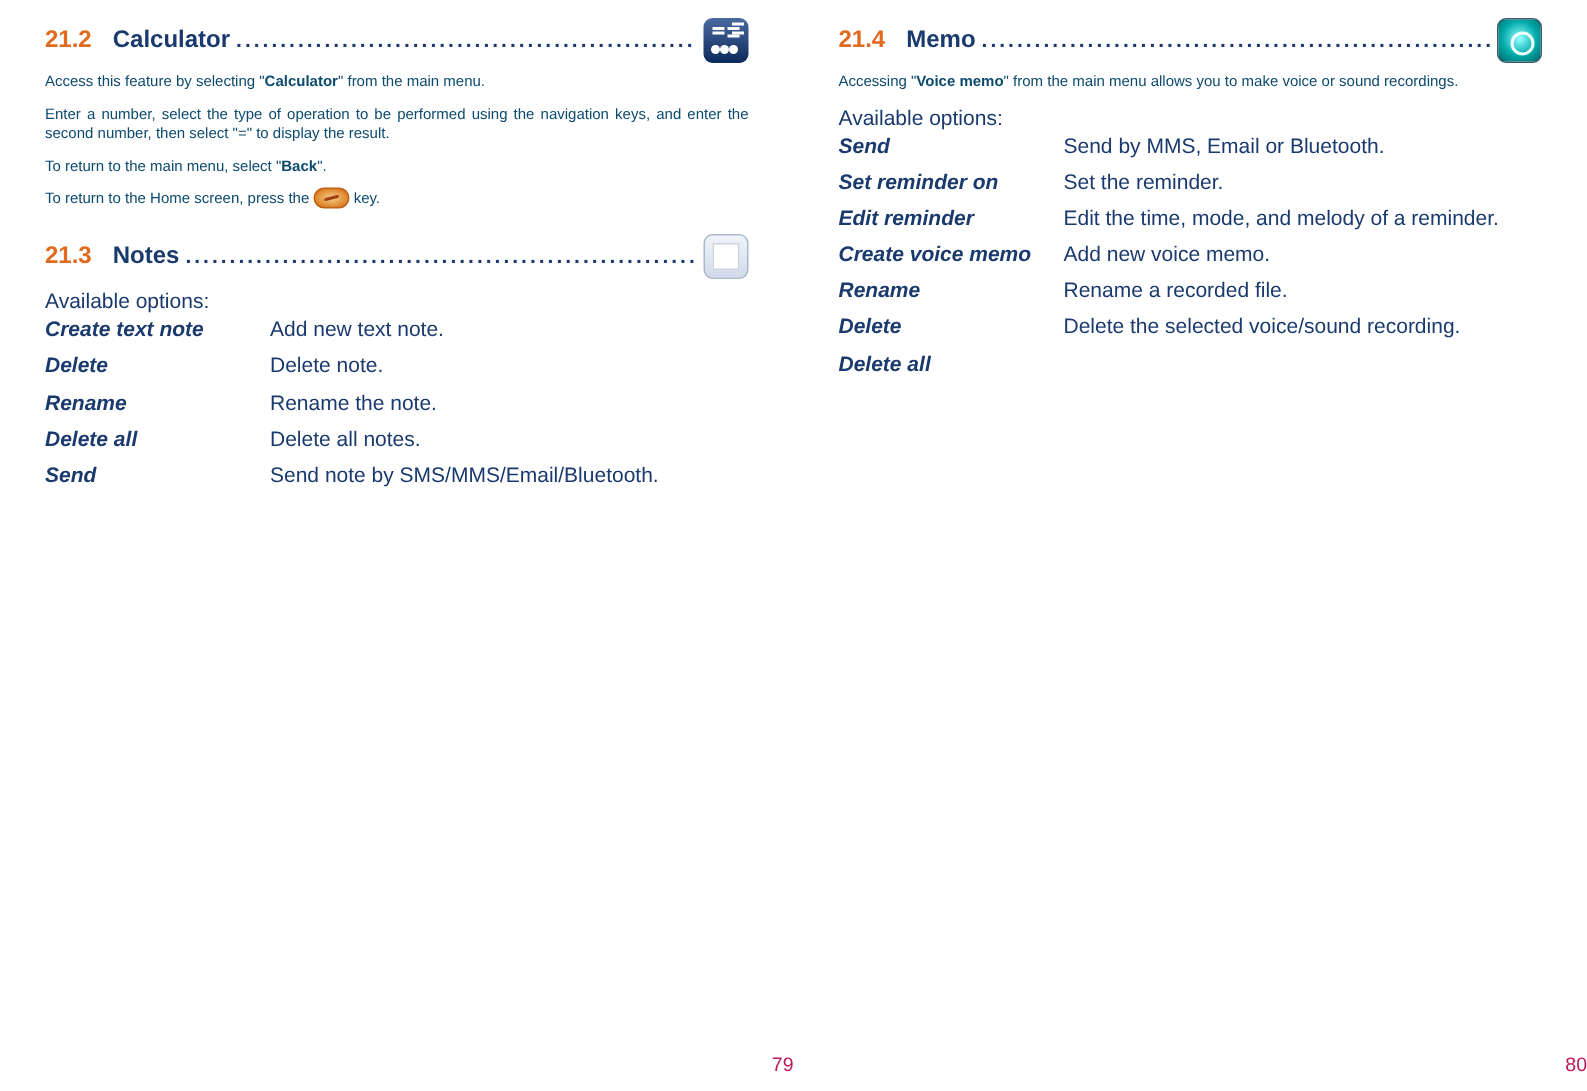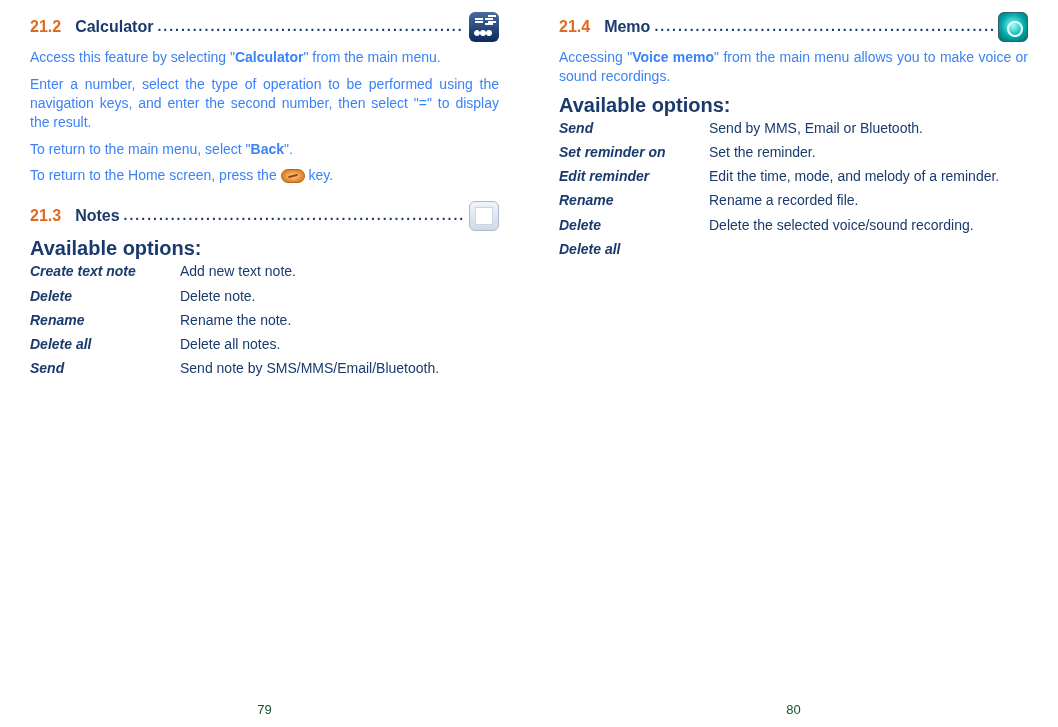--- a/index.html
+++ b/index.html
@@ -86,30 +86,30 @@
   .memo-icon::before {
     content:"";
     position:absolute;
     left:50%; top:50%;
     width:12px; height:12px;
     margin:-6px 0 0 -6px;
     border:2px solid #eff;
     border-radius:50%;
   }
   .para {
-    color:#3b82f6;
-    font-size:14px;
+    color:#0c4a6e;
+    font-size:10px;
     line-height:1.35;
     margin-bottom:8px;
     text-align:justify;
   }
   .bold { font-weight:bold; }
   .options-title {
-    font-weight:bold;
-    font-size:20px;
+    font-weight:normal;
+    font-size:14px;
     margin-top:4px;
   }
   .options-row {
     display:flex;
     margin-top:2px;
     margin-bottom:6px;
   }
   .options-row .label {
     width:150px;
     font-weight:bold;
@@ -138,22 +138,22 @@
     left:6px; top:5px;
     width:10px; height:2px;
     background:#a04010;
     border-radius:1px;
     transform:rotate(-15deg);
   }
   .page-num {
     position:absolute;
     bottom:10px;
     left:0; right:0;
-    text-align:center;
-    color:#14532d;
+    text-align:right;
+    color:#be185d;
     font-size:13px;
   }
   .section-block { margin-top: 16px; }
 </style>
 </head>
 <body>
 
 <div class="page">
 
   <div class="section-heading">
@@ -229,20 +229,24 @@
   </div>
   <div class="options-row">
     <div class="label">Set reminder on</div>
     <div class="desc">Set the reminder.</div>
   </div>
   <div class="options-row">
     <div class="label">Edit reminder</div>
     <div class="desc">Edit the time, mode, and melody of a reminder.</div>
   </div>
   <div class="options-row">
+    <div class="label">Create voice memo</div>
+    <div class="desc">Add new voice memo.</div>
+  </div>
+  <div class="options-row">
     <div class="label">Rename</div>
     <div class="desc">Rename a recorded file.</div>
   </div>
   <div class="options-row">
     <div class="label">Delete</div>
     <div class="desc">Delete the selected voice/sound recording.</div>
   </div>
   <div class="options-row">
     <div class="label">Delete all</div>
   </div>

